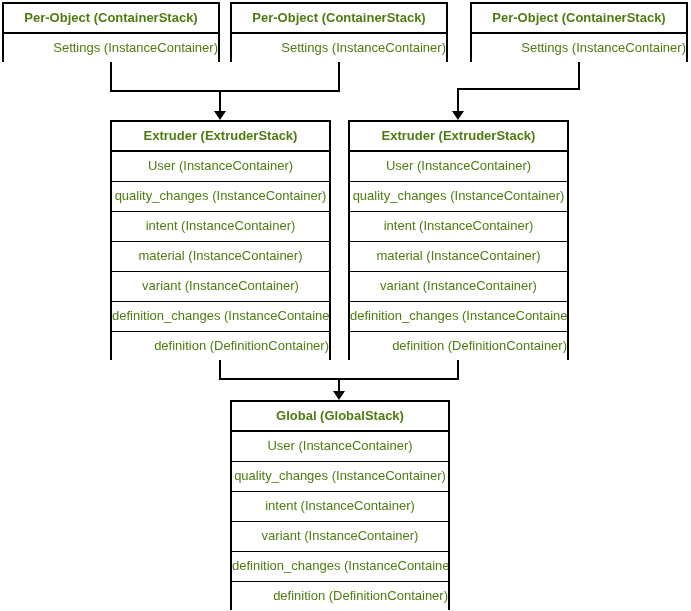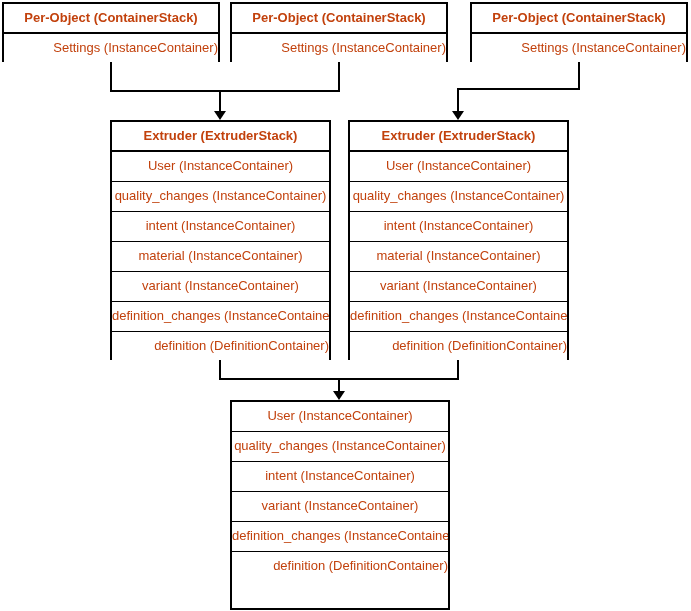--- a/index.html
+++ b/index.html
@@ -20,21 +20,21 @@
     box-sizing: border-box;
     border: 2px solid #000000;
     background: #ffffff;
   }
   .row {
     box-sizing: border-box;
     height: 30px;
     line-height: 28px;
     text-align: center;
     font-size: 13px;
-    color: #c2410c;
+    color: #4d7c0f;
     background: #ffffff;
     border-bottom: 1px solid #000000;
     white-space: nowrap;
     overflow: hidden;
   }
   .row:last-child {
     border-bottom: none;
     text-align: right;
   }
   .row.header {
@@ -109,20 +109,21 @@
     <div class="row">definition (DefinitionContainer)</div>
   </div>
 
   <div class="edge v" style="left:219px; top:360px; height:20px;"></div>
   <div class="edge v" style="left:457px; top:360px; height:20px;"></div>
   <div class="edge h" style="left:219px; top:378px; width:240px;"></div>
   <div class="edge v" style="left:338px; top:378px; height:15px;"></div>
   <div class="arrowhead" style="left:333px; top:391px;"></div>
 
   <div class="stack-box" style="left:230px; top:400px; width:220px; height:210px;">
+    <div class="row header">Global (GlobalStack)</div>
     <div class="row">User (InstanceContainer)</div>
     <div class="row">quality_changes (InstanceContainer)</div>
     <div class="row">intent (InstanceContainer)</div>
     <div class="row">variant (InstanceContainer)</div>
     <div class="row">definition_changes (InstanceContainer)</div>
     <div class="row">definition (DefinitionContainer)</div>
   </div>
 
 </div>
 

